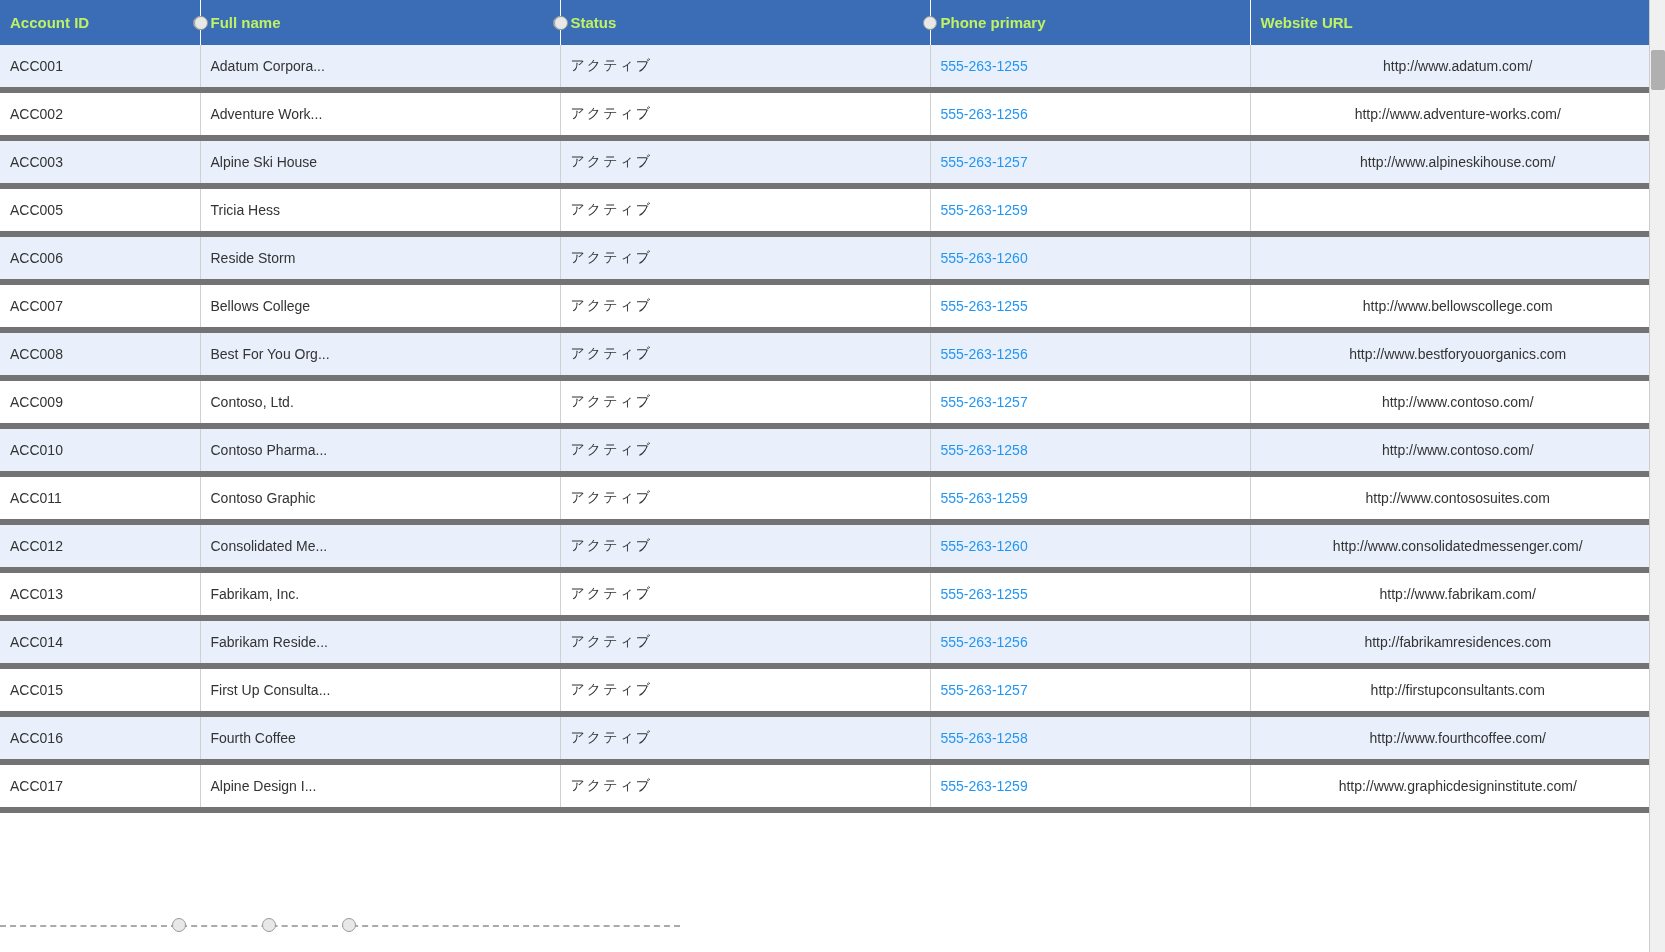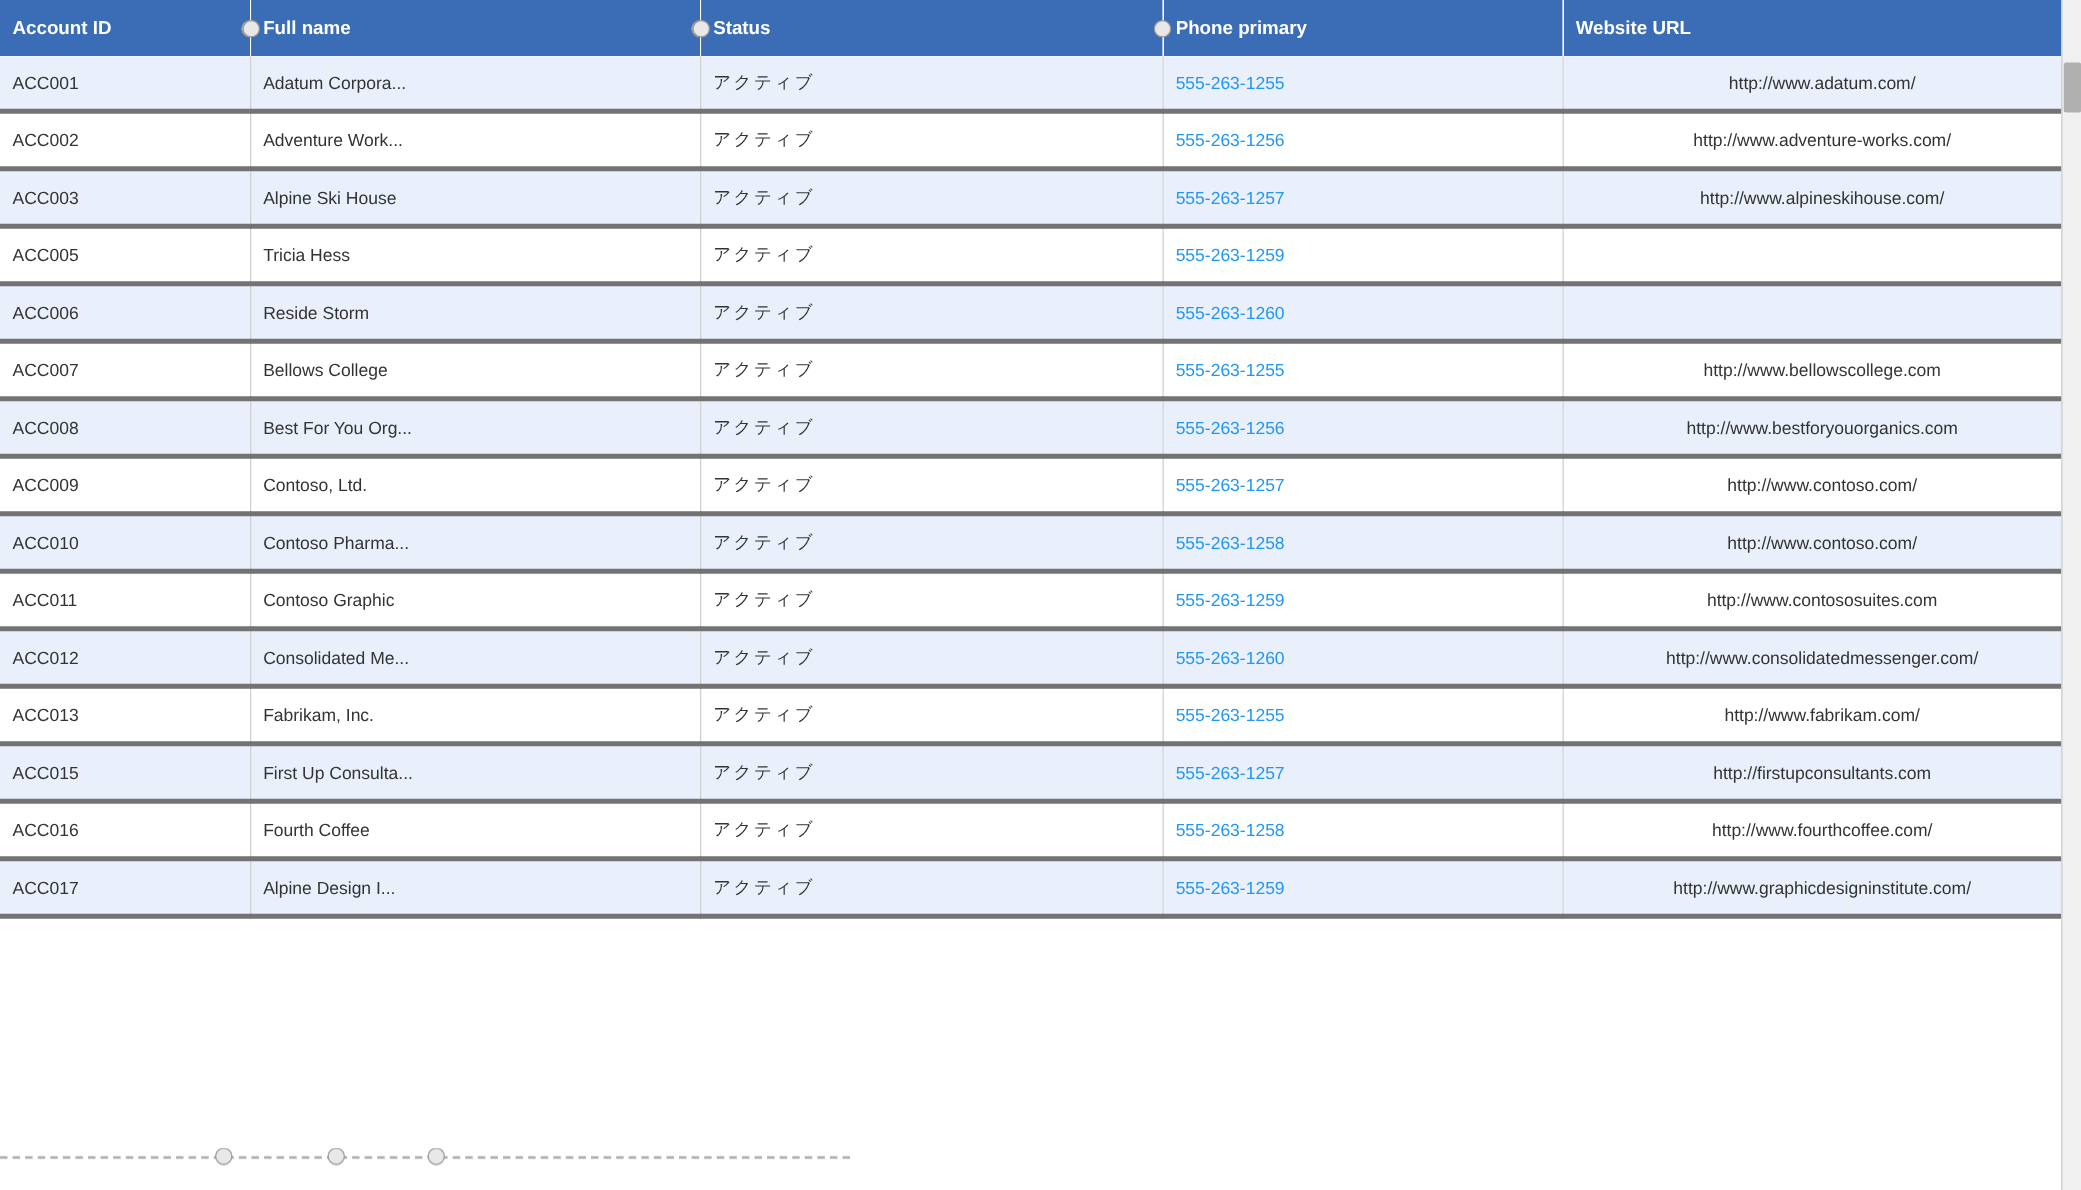--- a/index.html
+++ b/index.html
@@ -31,38 +31,38 @@
     }
 
     colgroup col:nth-child(1) { width: 200px; }
     colgroup col:nth-child(2) { width: 360px; }
     colgroup col:nth-child(3) { width: 370px; }
     colgroup col:nth-child(4) { width: 320px; }
     colgroup col:nth-child(5) { width: auto; }
 
     thead tr {
       background-color: #3a6db5;
-      color: #ffffff;
+      color: #bef264;
     }
 
     thead th {
       padding: 14px 10px;
       text-align: left;
       font-weight: 600;
       font-size: 15px;
       border-right: 1px solid rgba(255,255,255,0.3);
       position: relative;
     }
 
     thead th:last-child {
       border-right: none;
     }
 
     tbody tr {
-      border-bottom: 4px solid #737373;
+      border-bottom: 6px solid #737373;
     }
 
     tbody tr:nth-child(odd) {
       background-color: #eaf0fb;
     }
 
     tbody tr:nth-child(even) {
       background-color: #ffffff;
     }
 
@@ -245,20 +245,27 @@
           <td>http://www.consolidatedmessenger.com/</td>
         </tr>
         <tr>
           <td>ACC013</td>
           <td>Fabrikam, Inc.</td>
           <td><span class="status-text">アクティブ</span></td>
           <td><a class="phone-link" href="#">555-263-1255</a></td>
           <td>http://www.fabrikam.com/</td>
         </tr>
         <tr>
+          <td>ACC014</td>
+          <td>Fabrikam Reside...</td>
+          <td><span class="status-text">アクティブ</span></td>
+          <td><a class="phone-link" href="#">555-263-1256</a></td>
+          <td>http://fabrikamresidences.com</td>
+        </tr>
+        <tr>
           <td>ACC015</td>
           <td>First Up Consulta...</td>
           <td><span class="status-text">アクティブ</span></td>
           <td><a class="phone-link" href="#">555-263-1257</a></td>
           <td>http://firstupconsultants.com</td>
         </tr>
         <tr>
           <td>ACC016</td>
           <td>Fourth Coffee</td>
           <td><span class="status-text">アクティブ</span></td>

